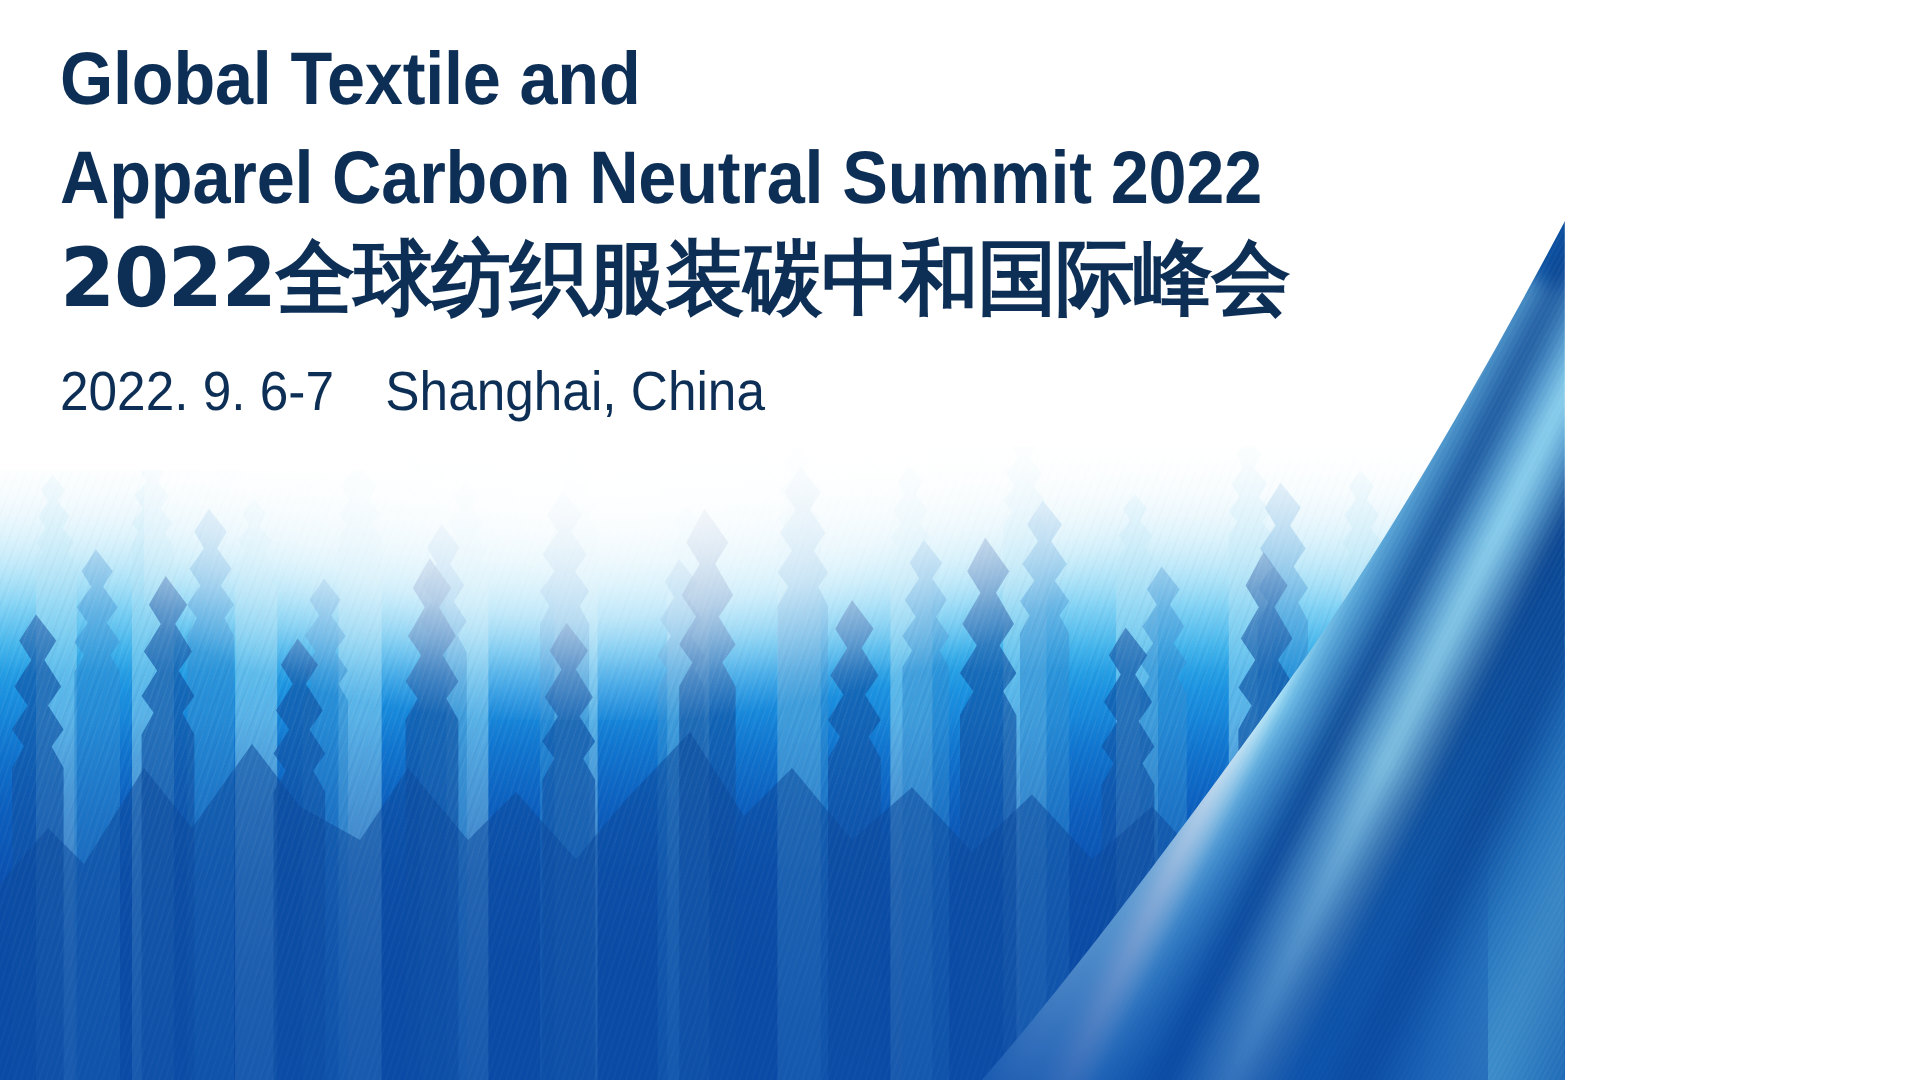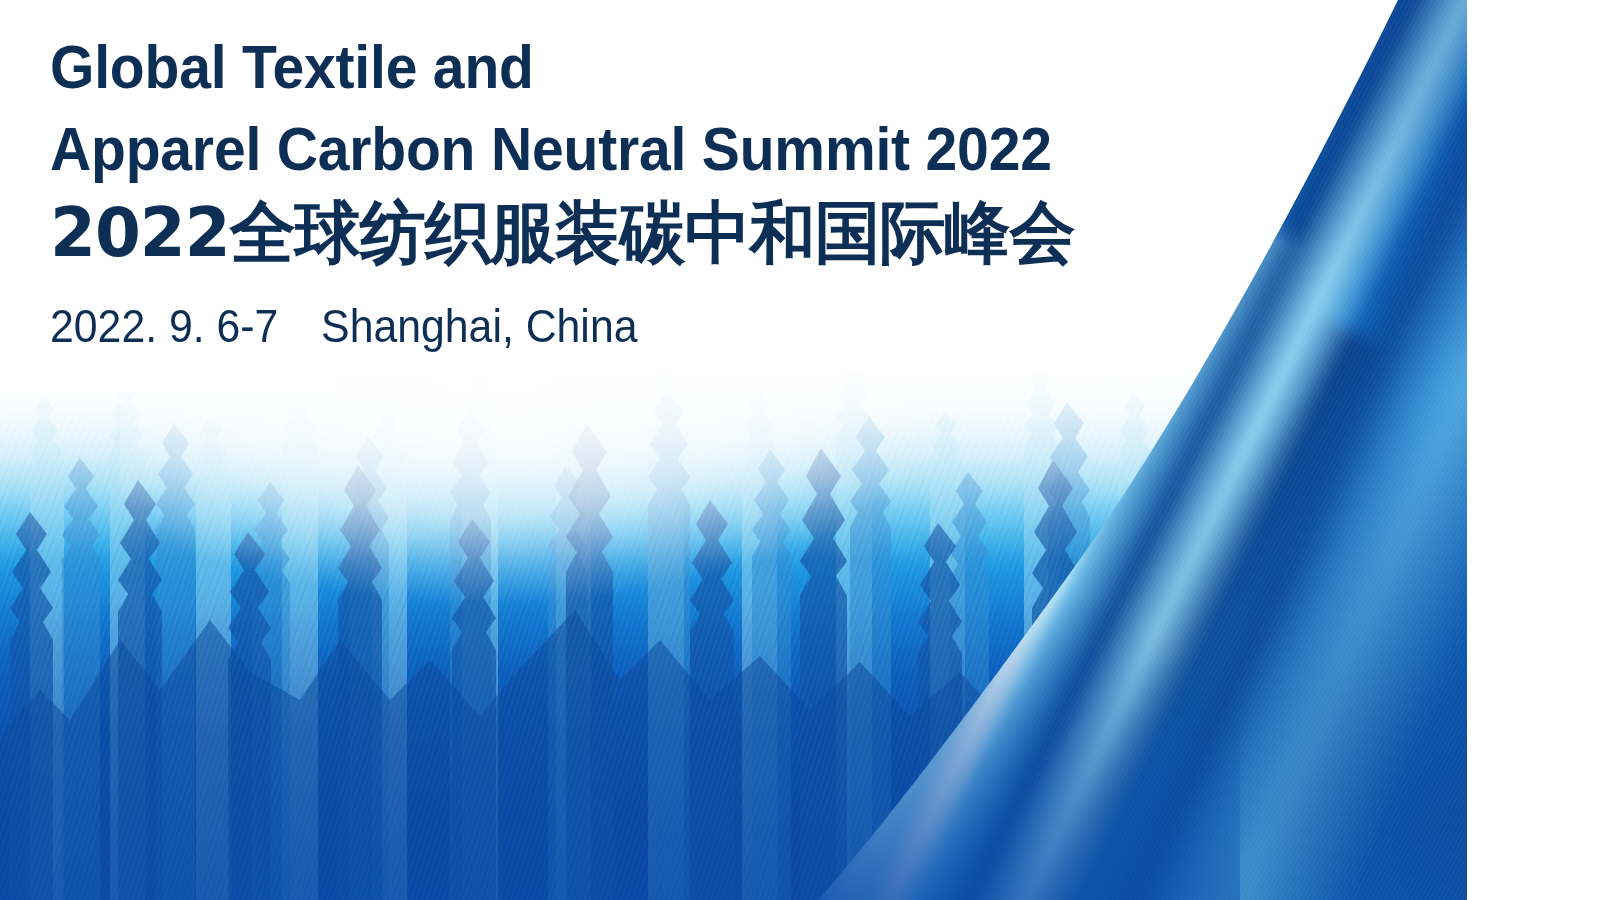--- a/index.html
+++ b/index.html
@@ -1,21 +1,21 @@
 <!DOCTYPE html>
 <html><head>
 <meta charset="utf-8">
 <title>Conference Banner</title>
 <style>
   html,body{margin:0;padding:0;background:#fff;}
   body{font-family:"Liberation Sans","DejaVu Sans",sans-serif;}
 
   #banner{
     position:relative;
-    width:1467px;height:900px;
+    width:1304px;height:900px;
     overflow:hidden;
     background:#ffffff;
   }
 
   
   #forest-scene{
     position:absolute;left:0;top:0;width:1600px;height:900px;
     overflow:hidden;
   }
   

